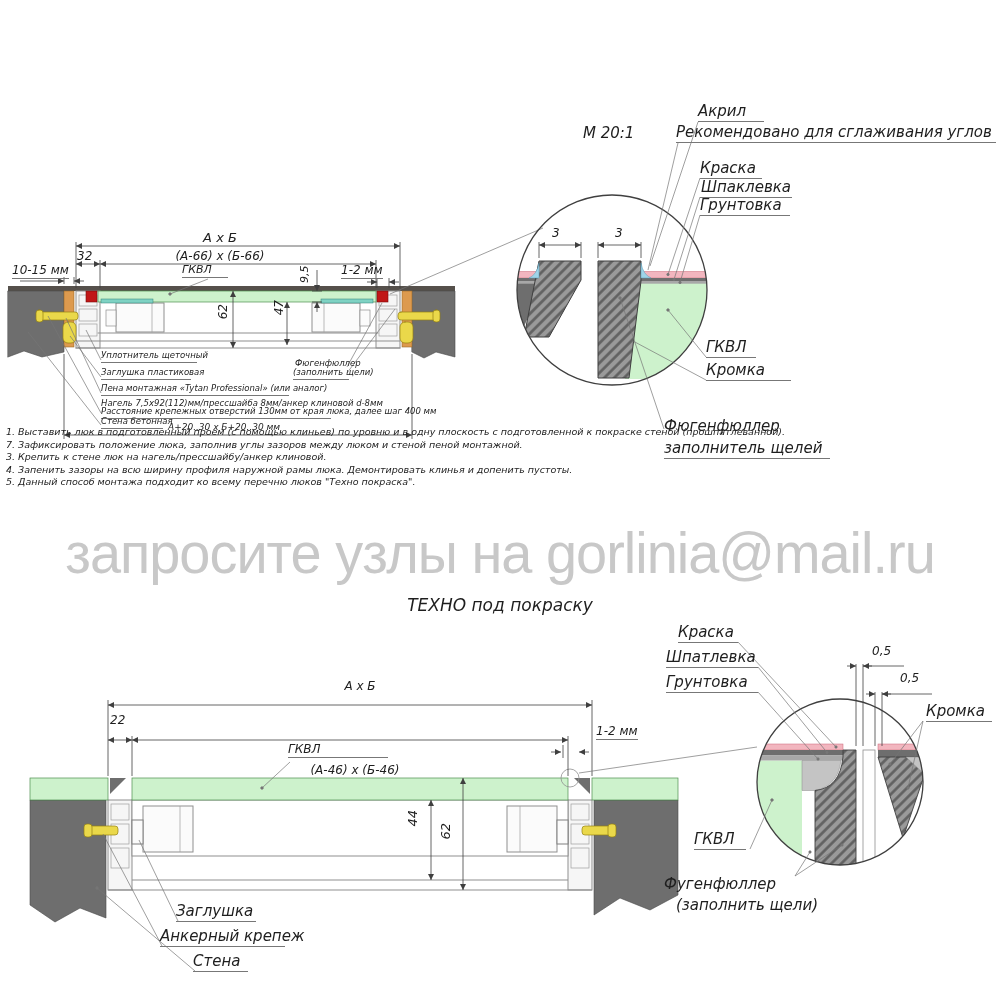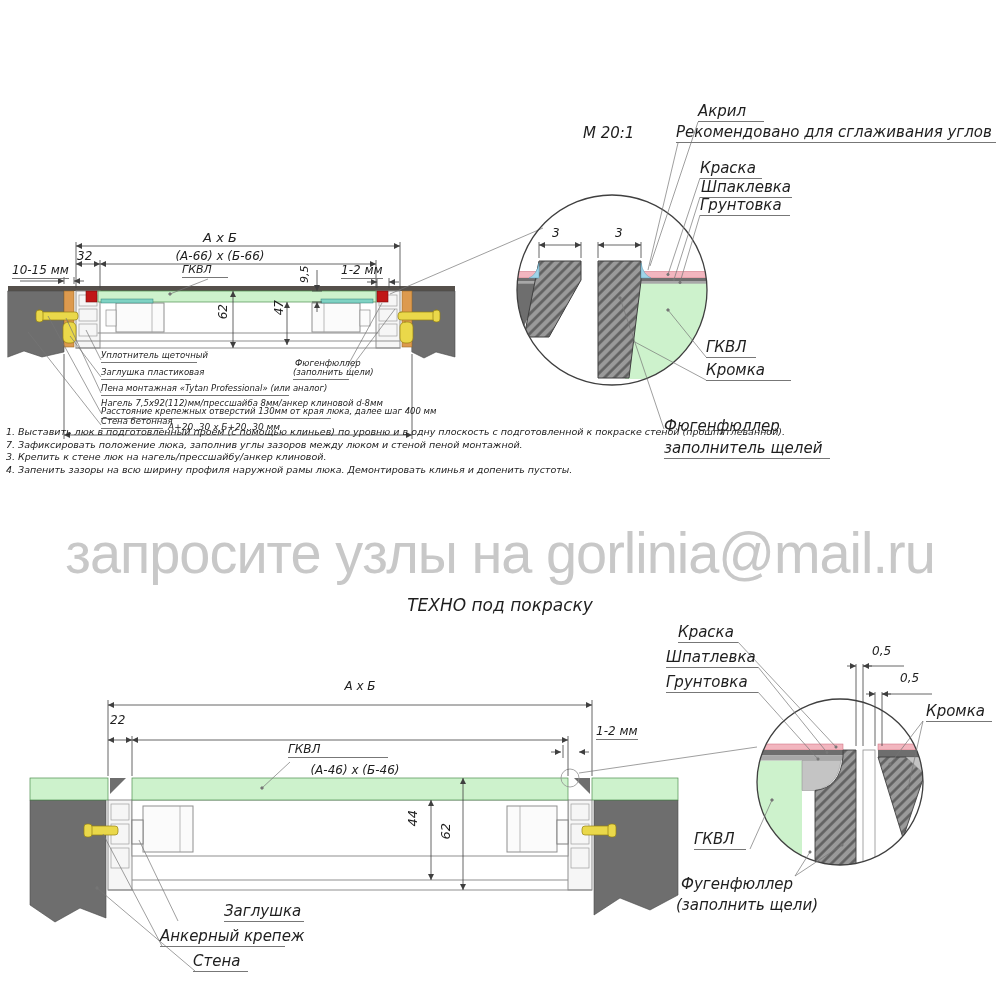--- a/index.html
+++ b/index.html
@@ -302,39 +302,40 @@
 <div class="t s8 ul" style="left:101px;top:407px;width:230px;">Расстояние крепежных отверстий 130мм от края люка, далее шаг 400 мм</div>
 <div class="t s8 ul" style="left:101px;top:417px;width:62px;text-align:center;">Стена бетонная</div>
 <div class="t s8" style="left:295px;top:359px;">Фюгенфюллер</div>
 <div class="t s8 ul" style="left:293px;top:368px;width:56px;">(заполнить щели)</div>
 
 <div class="notes">
   <div>1. Выставить люк в подготовленный проем (с помощью клиньев) по уровню и в одну плоскость с подготовленной к покраске стеной (прошпатлеванной).</div>
   <div>7. Зафиксировать положение люка, заполнив углы зазоров между люком и стеной пеной монтажной.</div>
   <div>3. Крепить к стене люк на нагель/прессшайбу/анкер клиновой.</div>
   <div>4. Запенить зазоры на всю ширину профиля наружной рамы люка. Демонтировать клинья и допенить пустоты.</div>
+  <div>5. Данный способ монтажа подходит ко всему перечню люков "Техно покраска".</div>
 </div>
 
 <div class="wm">запросите узлы на gorlinia@mail.ru</div>
 
 <div class="t s17 c" style="left:350px;top:596px;width:300px;">ТЕХНО под покраску</div>
 <div class="t s14 c" style="left:300px;top:680px;width:120px;">А х Б</div>
 <div class="t s14" style="left:110px;top:714px;">22</div>
 <div class="t s14 c" style="left:245px;top:716px;width:220px;margin-top:48px;">(А-46) х (Б-46)</div>
 <div class="t s14 ul" style="left:596px;top:725px;">1-2 мм</div>
 <div class="t s14 ul" style="left:288px;top:743px;width:100px;">ГКВЛ</div>
 <div class="t s13 rot" style="left:399px;top:811px;width:28px;">44</div>
 <div class="t s13 rot" style="left:432px;top:824px;width:28px;">62</div>
-<div class="t s15 ul" style="left:176px;top:903px;width:80px;margin-left:48px;">Заглушка</div>
+<div class="t s15 ul" style="left:176px;top:903px;width:80px;">Заглушка</div>
 <div class="t s15 ul" style="left:160px;top:928px;width:125px;">Анкерный крепеж</div>
 <div class="t s15 ul" style="left:193px;top:953px;width:55px;">Стена</div>
 
 <div class="t s15 ul" style="left:678px;top:624px;width:60px;">Краска</div>
 <div class="t s15 ul" style="left:666px;top:649px;width:92px;">Шпатлевка</div>
 <div class="t s15 ul" style="left:666px;top:674px;width:92px;">Грунтовка</div>
 <div class="t s14" style="left:872px;top:645px;">0,5</div>
 <div class="t s14" style="left:900px;top:672px;">0,5</div>
 <div class="t s15 ul" style="left:926px;top:703px;width:66px;">Кромка</div>
 <div class="t s15 ul" style="left:694px;top:831px;width:52px;">ГКВЛ</div>
-<div class="t s15" style="left:681px;top:876px;text-align:center;">Фугенфюллер</div>
+<div class="t s15" style="left:664px;top:876px;text-align:center;">Фугенфюллер</div>
 <div class="t s15" style="left:676px;top:897px;">(заполнить щели)</div>
 
 </div>
 
 </body></html>

